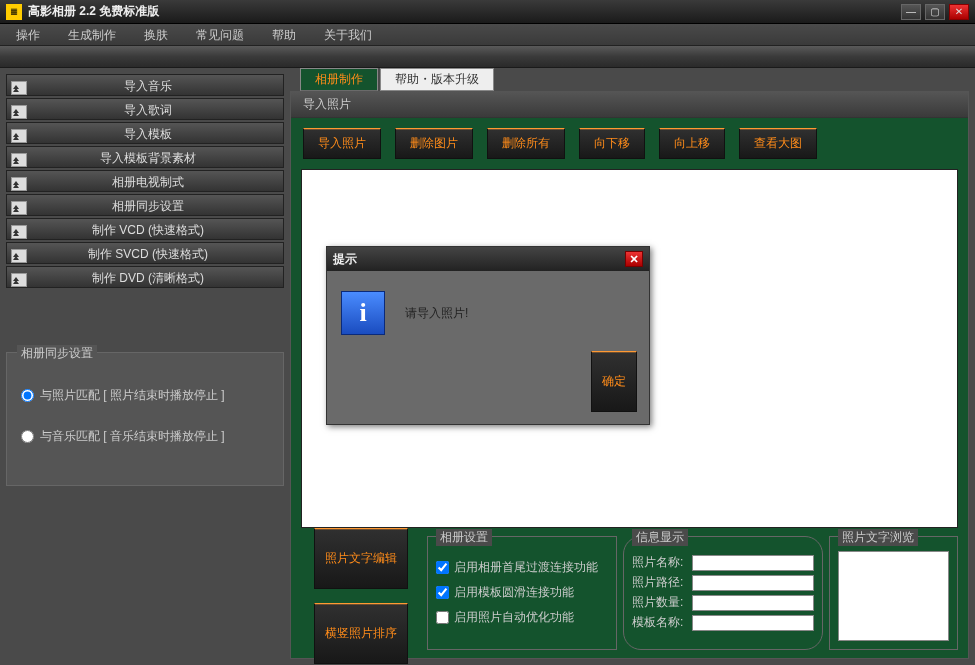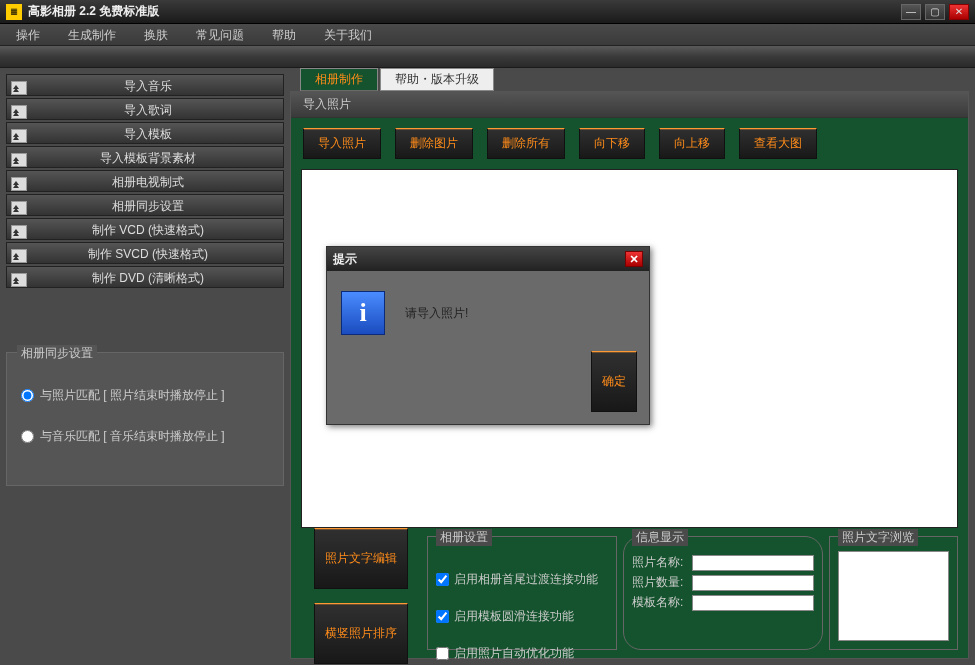--- a/index.html
+++ b/index.html
@@ -52,21 +52,21 @@
 
 .bottom-panels { display: flex; gap: 6px; padding: 8px 10px; height: 130px; }
 .panel { border: 1px solid #666; position: relative; padding: 14px 8px 8px 8px; }
 .panel .legend { position: absolute; top: -8px; left: 8px; background: #4a4a4a; padding: 0 4px; color: #ccc; }
 
 .panel.actions { width: 120px; display: flex; flex-direction: column; gap: 14px; align-items: center; justify-content: center; border: none; }
 .panel.settings { width: 190px; }
 .panel.info { width: 200px; border-radius: 18px; }
 .panel.preview { flex: 1; }
 
-.chk-row { display: flex; align-items: center; margin: 20px 0; color: #ccc; }
+.chk-row { display: flex; align-items: center; margin: 8px 0; color: #ccc; }
 .chk-row input { margin-right: 5px; }
 
 .info-row { display: flex; align-items: center; margin: 3px 0; }
 .info-row .lbl { width: 60px; color: #ccc; }
 .info-row .val { flex: 1; height: 16px; background: #fff; border: 1px solid #888; }
 
 .preview-box { background: #fff; height: 90px; border: 1px solid #888; }
 
 
 .modal { position: absolute; left: 326px; top: 246px; width: 324px; background: #6a6a6a; border: 1px solid #333; box-shadow: 2px 2px 6px rgba(0,0,0,.5); }
@@ -191,20 +191,24 @@
               <span>启用照片自动优化功能</span>
             </label>
         </div>
         <div class="panel info">
           <div class="legend">信息显示</div>
           <div class="info-row">
               <span class="lbl">照片名称:</span>
               <div class="val"></div>
             </div>
           <div class="info-row">
+              <span class="lbl">照片路径:</span>
+              <div class="val"></div>
+            </div>
+          <div class="info-row">
               <span class="lbl">照片数量:</span>
               <div class="val"></div>
             </div>
           <div class="info-row">
               <span class="lbl">模板名称:</span>
               <div class="val"></div>
             </div>
         </div>
         <div class="panel preview">
           <div class="legend">照片文字浏览</div>

